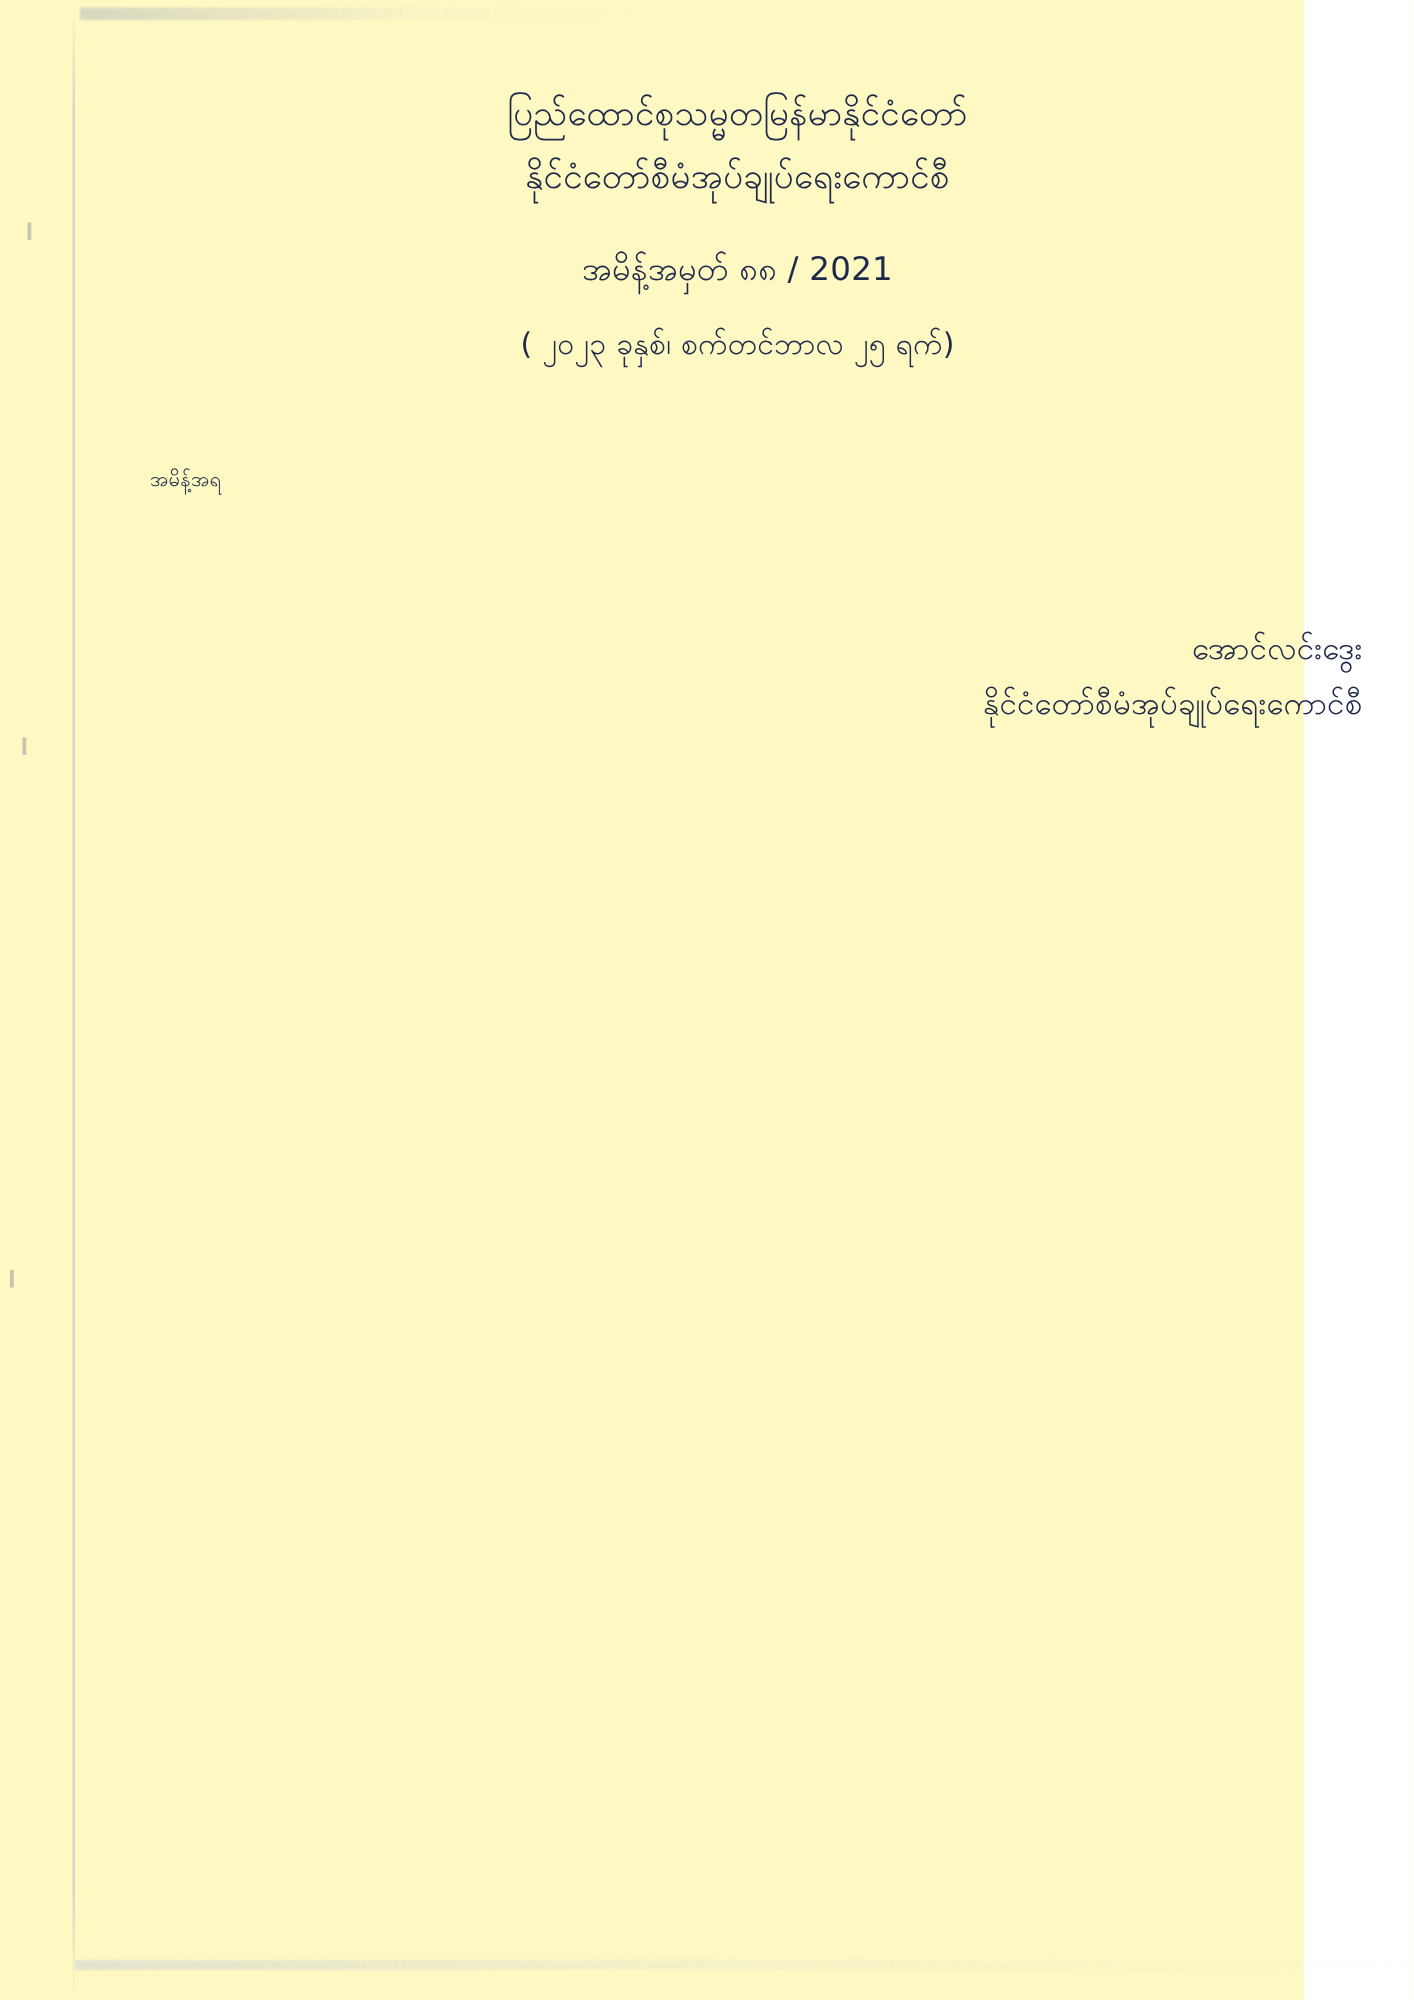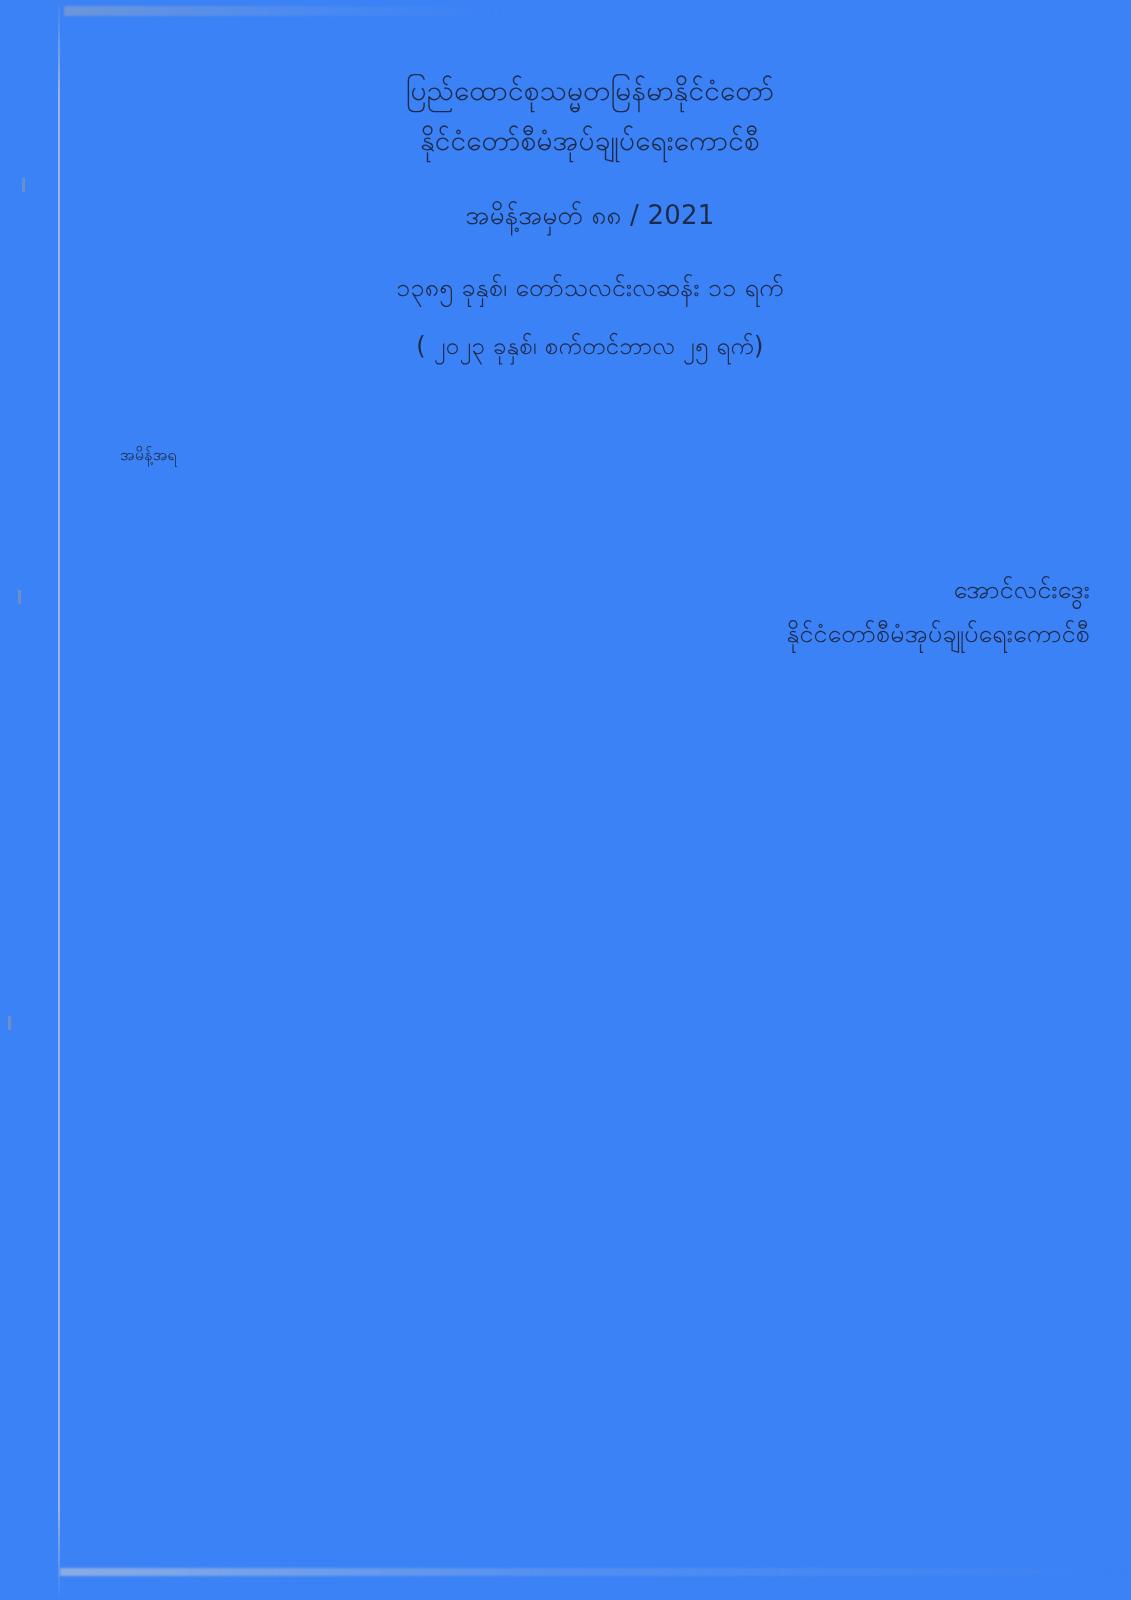--- a/index.html
+++ b/index.html
@@ -14,23 +14,23 @@
     color: #1d2540;
     position: relative;
     overflow: hidden;
   }
 
   
   .sheet {
     position: absolute;
     left: 0;
     top: 0;
-    width: 1131px;
+    width: 1043px;
     height: 1600px;
-    background: #3b82f6;
+    background: #fef9c3;
   }
   .edge-left {
     position: absolute;
     left: 58px;
     top: 0;
     width: 2px;
     height: 1600px;
     background: linear-gradient(to bottom, rgba(210,212,218,0.0) 0%, rgba(196,199,208,0.75) 6%, rgba(196,199,208,0.75) 94%, rgba(210,212,218,0.0) 100%);
   }
   .edge-top-smudge {
@@ -143,21 +143,20 @@
   <div class="tick t3"></div>
 
   <div class="content">
 
     <div class="line center t-org1">ပြည်ထောင်စုသမ္မတမြန်မာနိုင်ငံတော်</div>
 
     <div class="line center t-org2">နိုင်ငံတော်စီမံအုပ်ချုပ်ရေးကောင်စီ</div>
 
     <div class="line center t-order-no">အမိန့်အမှတ် ၈၈ / 2021</div>
 
-    <div class="line center t-date1">၁၃၈၅ ခုနှစ်၊ တော်သလင်းလဆန်း  ၁၁  ရက်</div>
 
     <div class="line center t-date2">( ၂၀၂၃ ခုနှစ်၊ စက်တင်ဘာလ  ၂၅  ရက်)</div>
 
 
 
     <div class="line t-authority">အမိန့်အရ</div>
 
     <div class="signature">
       <div class="line s-line">အောင်လင်းဒွေး</div>
       <div class="line s-line">နိုင်ငံတော်စီမံအုပ်ချုပ်ရေးကောင်စီ</div>

